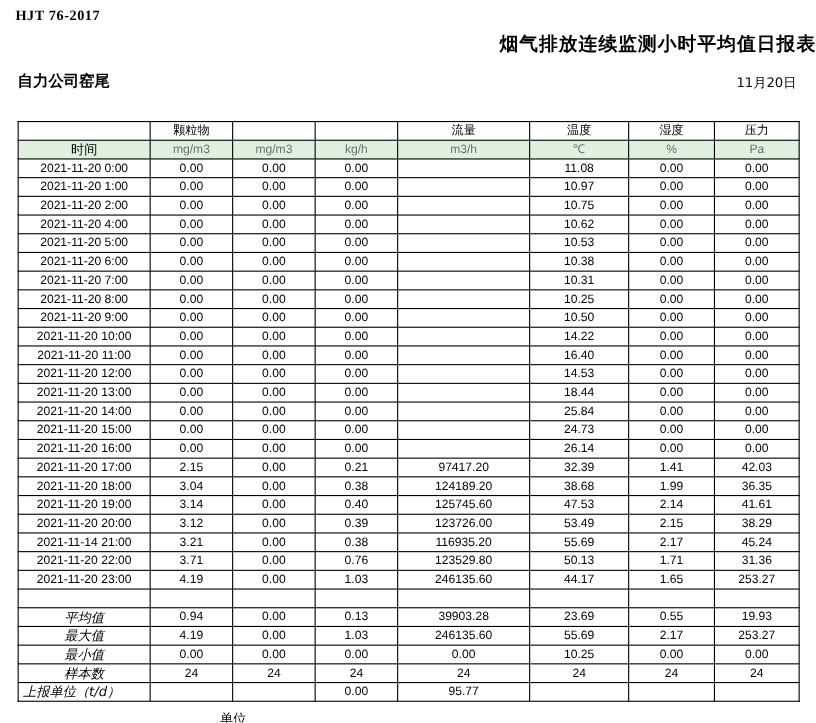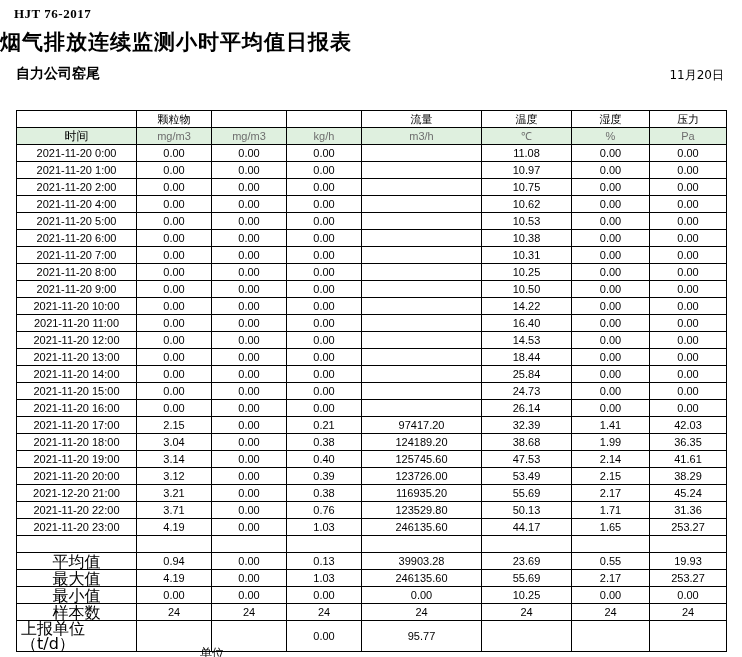--- a/index.html
+++ b/index.html
@@ -22,24 +22,24 @@
     font-family: "Liberation Serif", serif;
     font-weight: bold;
     font-size: 13px;
     letter-spacing: 0.5px;
   }
   .doc-title {
     position: absolute;
     left: 0;
     right: 0;
     top: 28px;
-    text-align: left;
+    text-align: right;
     font-family: "DejaVu Sans", sans-serif;
     font-weight: bold;
-    font-size: 21px;
+    font-size: 17px;
     letter-spacing: 1px;
   }
   .company {
     position: absolute;
     left: 16px;
     top: 65px;
     font-size: 14px;
     font-weight: bold;
     font-family: "DejaVu Sans", sans-serif;
   }
@@ -91,21 +91,22 @@
   .blank-row td {
     height: 14px;
     border-left: 1px solid #000;
     border-right: 1px solid #000;
     border-top: none;
     border-bottom: none;
   }
   .sum-row td.labelcell,
   .total-row td.labelcell {
     font-family: "DejaVu Sans", sans-serif;
-    font-size: 16px;
+    font-size: 12px;
+    font-style: italic;
   }
   .footer {
     position: absolute;
     left: 16px;
     font-size: 12px;
     font-family: "DejaVu Sans", sans-serif;
     margin-top: 42px;
   }
   .f1 { top: 614px; }
   .f2 { top: 644px; }
@@ -351,21 +352,21 @@
         <td class="timecell">2021-11-20 20:00</td>
         <td>3.12</td>
         <td>0.00</td>
         <td>0.39</td>
         <td>123726.00</td>
         <td>53.49</td>
         <td>2.15</td>
         <td>38.29</td>
       </tr>
       <tr class="data-row">
-        <td class="timecell">2021-12-20 21:00</td>
+        <td class="timecell">2021-11-14 21:00</td>
         <td>3.21</td>
         <td>0.00</td>
         <td>0.38</td>
         <td>116935.20</td>
         <td>55.69</td>
         <td>2.17</td>
         <td>45.24</td>
       </tr>
       <tr class="data-row">
         <td class="timecell">2021-11-20 22:00</td>

